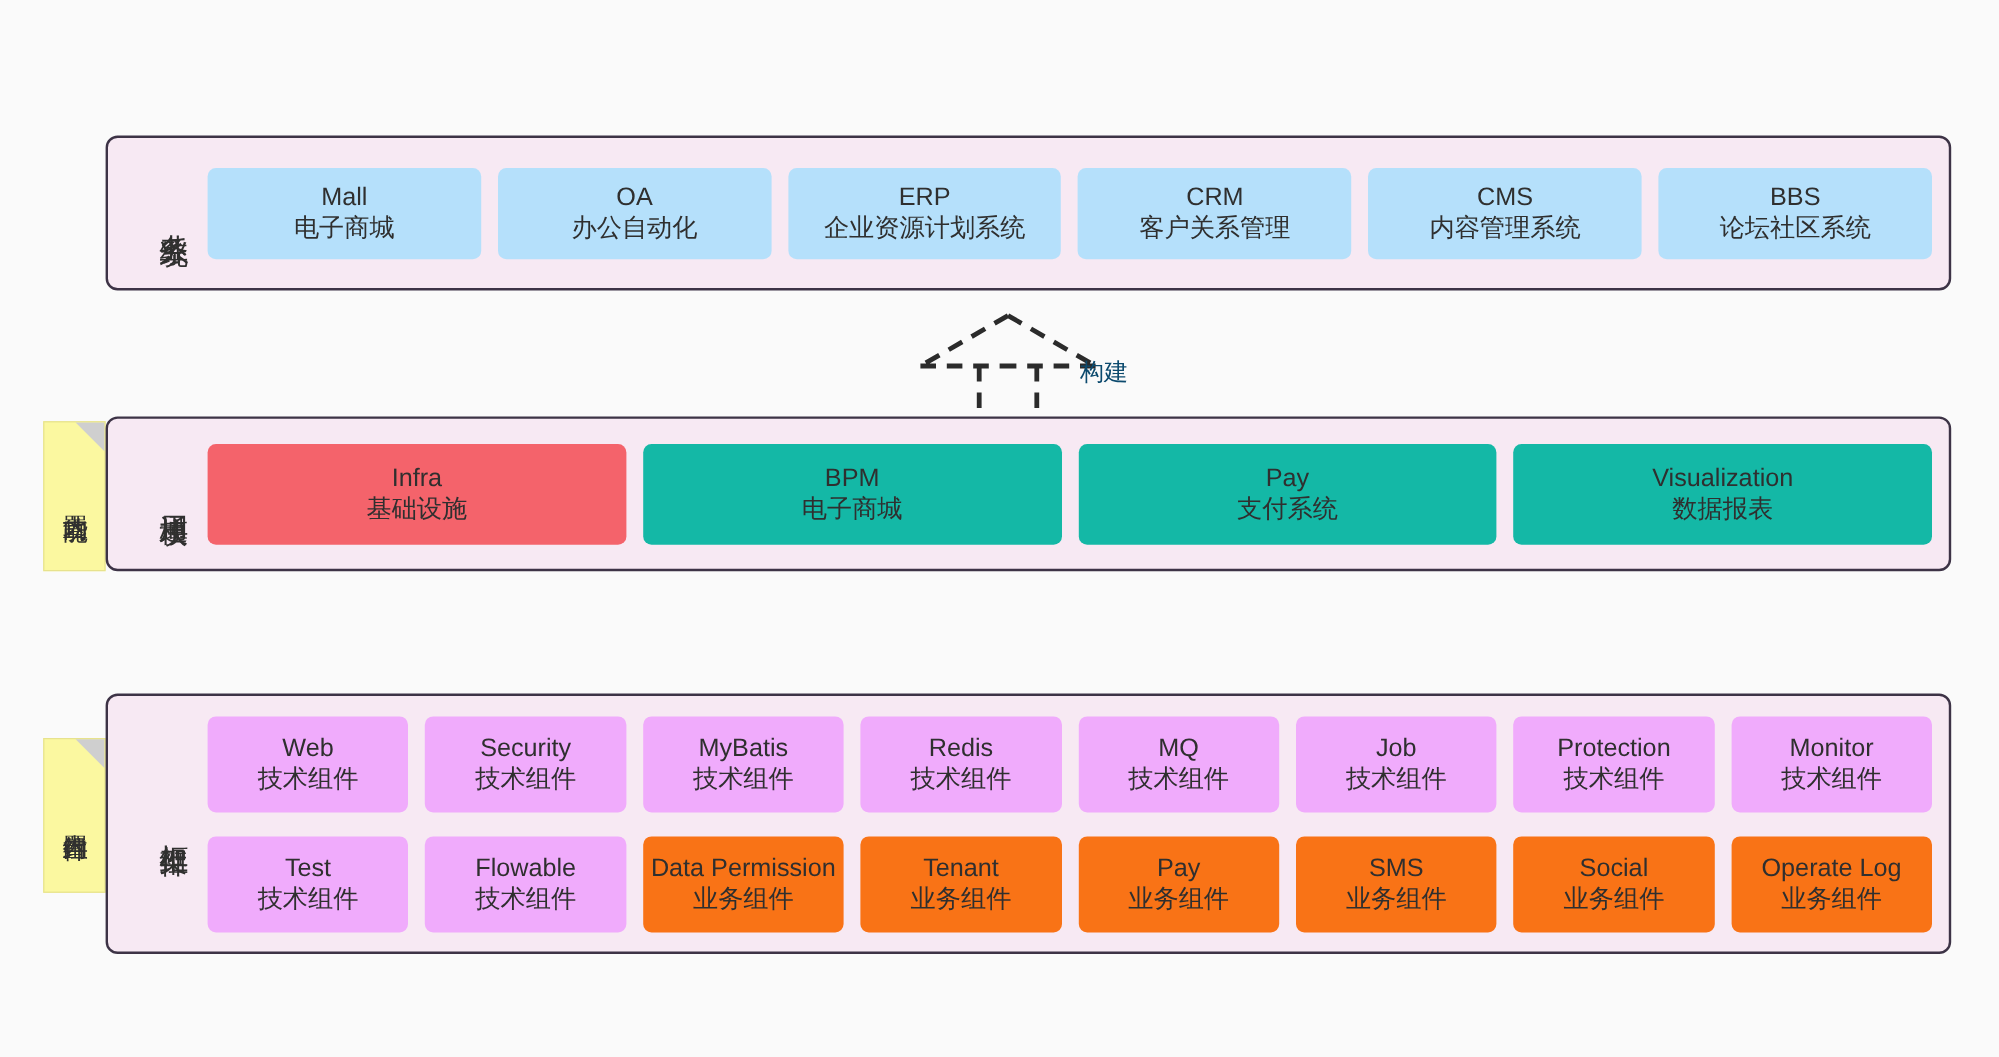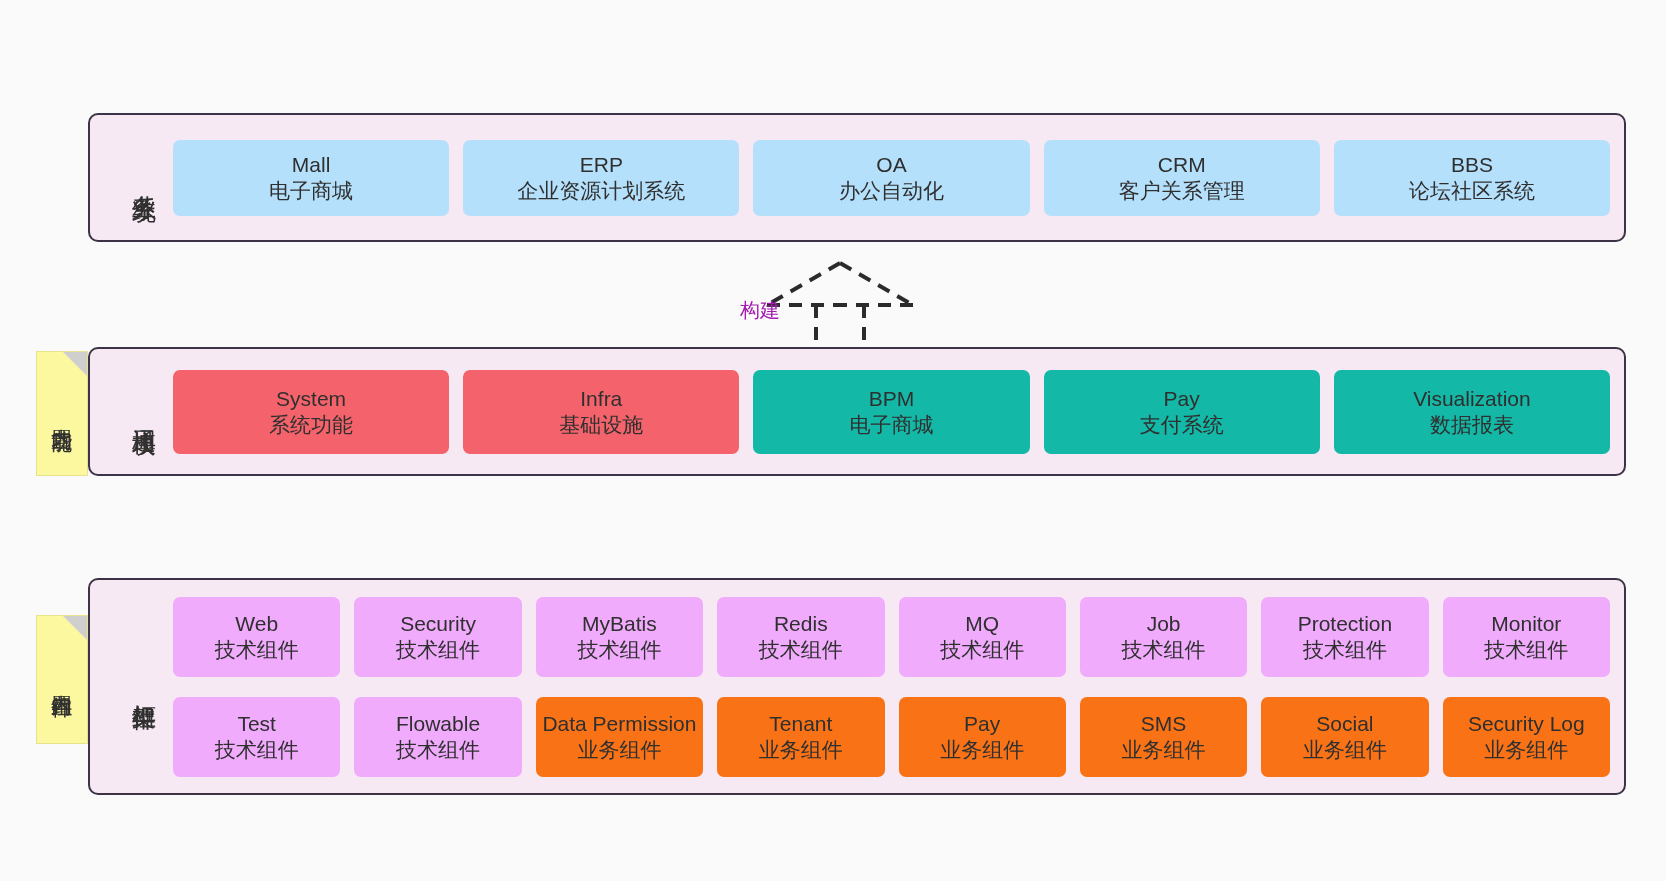--- a/index.html
+++ b/index.html
@@ -101,23 +101,23 @@
   .arrow {
     position: absolute;
     width: 200px;
     height: 100px;
   }
   .arrow svg { display: block; }
   .arrow-label {
     position: absolute;
     left: 0; right: 0;
     top: 40px;
-    text-align: left;
+    text-align: right;
     font-size: 20px;
-    color: #a21caf;
+    color: #0c4a6e;
     background: transparent;
     user-select: none;
   }
   #arrow-build   { left: 740px; top: 257px; }
   #arrow-impl    { left: 755px; top: 492px; }
 
   
   .note {
     position: absolute;
     box-sizing: border-box;
@@ -154,30 +154,34 @@
 
   <div class="layer" id="layer-business">
     <div class="layer-title">业务系统</div>
     <div class="layer-body">
       <div class="row">
         <div class="cell c-blue">
           <span class="en">Mall</span>
           <span class="cn">电子商城</span>
         </div>
         <div class="cell c-blue">
+          <span class="en">OA</span>
+          <span class="cn">办公自动化</span>
+        </div>
+        <div class="cell c-blue">
           <span class="en">ERP</span>
           <span class="cn">企业资源计划系统</span>
         </div>
         <div class="cell c-blue">
-          <span class="en">OA</span>
-          <span class="cn">办公自动化</span>
-        </div>
-        <div class="cell c-blue">
           <span class="en">CRM</span>
           <span class="cn">客户关系管理</span>
+        </div>
+        <div class="cell c-blue">
+          <span class="en">CMS</span>
+          <span class="cn">内容管理系统</span>
         </div>
         <div class="cell c-blue">
           <span class="en">BBS</span>
           <span class="cn">论坛社区系统</span>
         </div>
       </div>
     </div>
   </div>
 
   <div class="arrow" id="arrow-build">
@@ -191,24 +195,20 @@
   <div class="note" id="note-builtin-function">
     <span>内置功能</span>
     <span class="fold"></span>
   </div>
 
   <div class="layer" id="layer-modules">
     <div class="layer-title">通用模块</div>
     <div class="layer-body">
       <div class="row">
         <div class="cell c-red">
-          <span class="en">System</span>
-          <span class="cn">系统功能</span>
-        </div>
-        <div class="cell c-red">
           <span class="en">Infra</span>
           <span class="cn">基础设施</span>
         </div>
         <div class="cell c-pink">
           <span class="en">BPM</span>
           <span class="cn">电子商城</span>
         </div>
         <div class="cell c-pink">
           <span class="en">Pay</span>
           <span class="cn">支付系统</span>
@@ -289,21 +289,21 @@
         </div>
         <div class="cell c-green-light">
           <span class="en">SMS</span>
           <span class="cn">业务组件</span>
         </div>
         <div class="cell c-green-light">
           <span class="en">Social</span>
           <span class="cn">业务组件</span>
         </div>
         <div class="cell c-green-light">
-          <span class="en">Security Log</span>
+          <span class="en">Operate Log</span>
           <span class="cn">业务组件</span>
         </div>
       </div>
 
     </div>
   </div>
 
 </div>
 
 </body></html>

